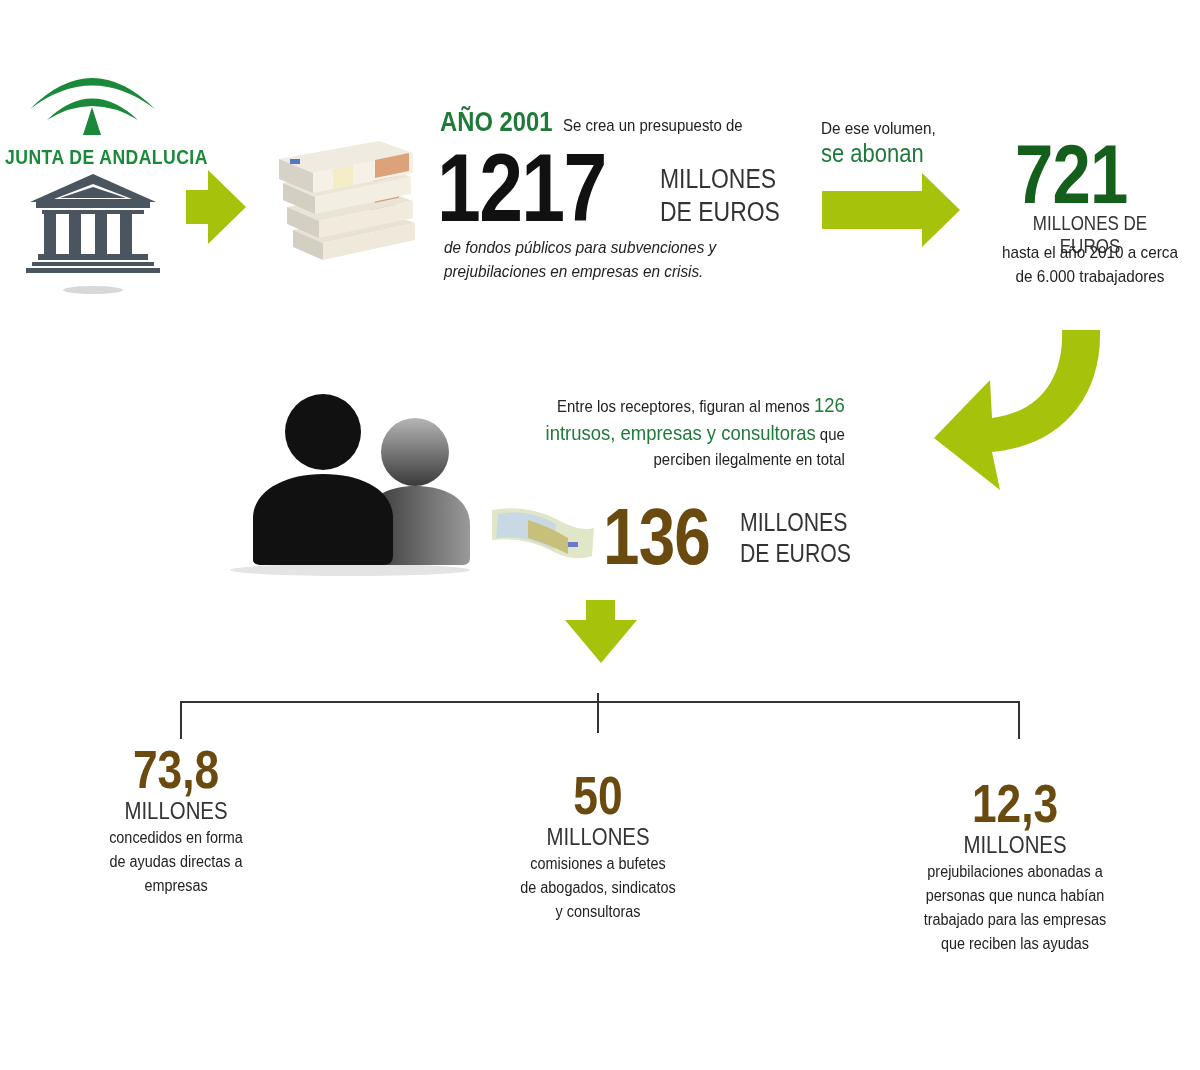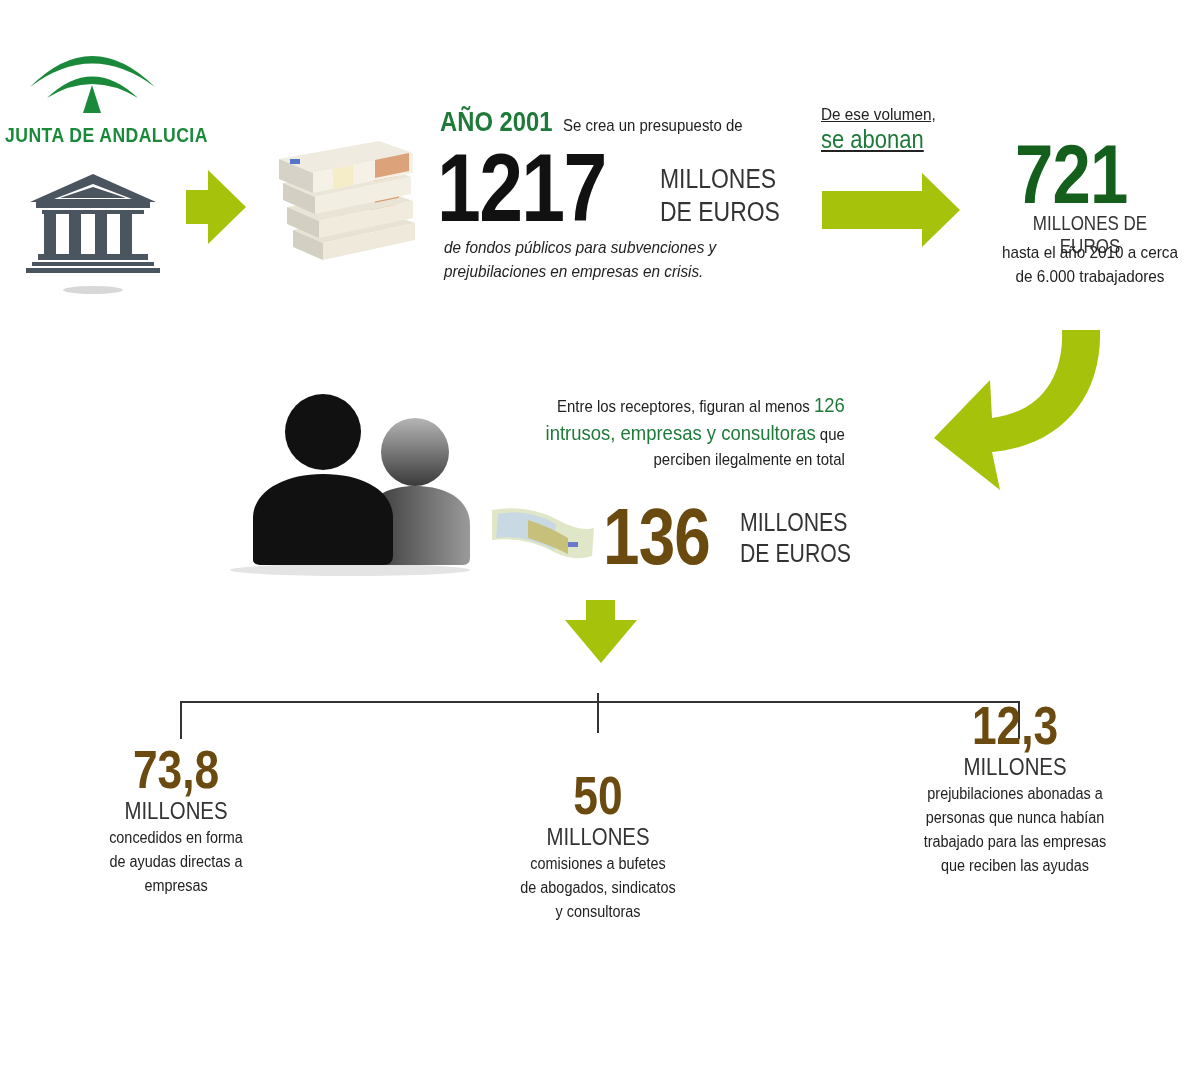--- a/index.html
+++ b/index.html
@@ -9,21 +9,21 @@
   .green { color: #1f7a3a; }
   .brown { color: #6b4a10; }
   .bignum { font-family: "Liberation Sans", sans-serif; font-weight: 700; transform: scaleX(0.82); transform-origin: left top; line-height: 1; }
   .unit { font-family: "Liberation Sans", sans-serif; color: #333; font-weight: 400; transform: scaleX(0.85); transform-origin: left top; }
   .body-txt { font-size: 16px; color: #222; line-height: 24px; transform: scaleX(0.9); }
   .col { text-align: center; }
 </style>
 </head>
 <body>
 
-<div class="abs" style="left:0;top:40px;width:185px;height:120px;text-decoration:underline;">
+<div class="abs" style="left:0;top:62px;width:185px;height:120px;text-decoration:underline;">
   <svg width="185" height="80" viewBox="0 0 185 80" style="position:absolute;left:0;top:0;">
     <path d="M30 47 Q92 -15 155 47 Q92 0 30 47 Z" fill="#1a8a3a"></path>
     <path d="M47 58 Q92 15 138 58 Q92 30 47 58 Z" fill="#1a8a3a"></path>
     <path d="M92 45 L101 73 L83 73 Z" fill="#1a8a3a"></path>
   </svg>
   <div style="position:absolute;left:5px;top:84px;font-size:20px;font-weight:700;color:#1a8a3a;letter-spacing:0.5px;transform:scaleX(0.88);transform-origin:left top;white-space:nowrap;">JUNTA DE ANDALUCIA</div>
 </div>
 
 <svg class="abs" style="left:22px;top:172px;" width="142" height="125" viewBox="0 0 142 125">
   <polygon points="71,2 134,30 8,30" fill="#4a5560"></polygon>
@@ -81,21 +81,21 @@
 
 <div class="abs bignum" style="left:437px;top:140px;font-size:96px;color:#111;letter-spacing:-2px;">1217</div>
 <div class="abs unit" style="left:660px;top:164px;font-size:27px;">MILLONES</div>
 <div class="abs unit" style="left:660px;top:197px;font-size:27px;">DE EUROS</div>
 
 <div class="abs" style="left:444px;top:236px;width:330px;font-style:italic;">
   <div style="font-size:17px;line-height:24px;color:#222;transform:scaleX(0.9);transform-origin:left;white-space:nowrap;">de fondos públicos para subvenciones y</div>
   <div style="font-size:17px;line-height:24px;color:#222;transform:scaleX(0.9);transform-origin:left;white-space:nowrap;">prejubilaciones en empresas en crisis.</div>
 </div>
 
-<div class="abs" style="left:821px;top:104px;text-decoration:underline;">
+<div class="abs" style="left:821px;top:118px;">
   <div style="font-size:17px;color:#222;transform:scaleX(0.9);transform-origin:left;white-space:nowrap;line-height:22px;">De ese volumen,</div>
   <div style="font-size:25px;color:#1f7a3a;transform:scaleX(0.88);transform-origin:left;white-space:nowrap;line-height:26px;">se abonan</div>
 </div>
 <svg class="abs" style="left:822px;top:173px;" width="140" height="75" viewBox="0 0 140 75">
   <polygon points="0,18 100,18 100,0 138,37 100,74 100,56 0,56" fill="#a6c20a"></polygon>
 </svg>
 
 <div class="abs bignum" style="left:1015px;top:132px;font-size:84px;color:#155f1c;letter-spacing:-1px;">721</div>
 <div class="abs col" style="left:990px;top:212px;width:200px;font-size:20px;color:#333;transform:scaleX(0.85);">MILLONES DE EUROS</div>
 <div class="abs col" style="left:970px;top:241px;width:240px;">
@@ -166,20 +166,20 @@
 </div>
 
 <div class="abs col" style="left:478px;top:768px;width:240px;">
   <div class="brown" style="font-size:54px;font-weight:700;line-height:54px;transform:scaleX(0.82);">50</div>
   <div style="font-size:24px;color:#333;line-height:30px;transform:scaleX(0.85);">MILLONES</div>
   <div class="body-txt">comisiones a bufetes</div>
   <div class="body-txt">de abogados, sindicatos</div>
   <div class="body-txt">y consultoras</div>
 </div>
 
-<div class="abs col" style="left:890px;top:698px;width:250px;text-align:center;">
+<div class="abs col" style="left:890px;top:776px;width:250px;text-align:center;">
   <div class="brown" style="font-size:54px;font-weight:700;line-height:54px;transform:scaleX(0.82);">12,3</div>
   <div style="font-size:24px;color:#333;line-height:30px;transform:scaleX(0.85);">MILLONES</div>
   <div class="body-txt">prejubilaciones abonadas a</div>
   <div class="body-txt">personas que nunca habían</div>
   <div class="body-txt">trabajado para las empresas</div>
   <div class="body-txt">que reciben las ayudas</div>
 </div>
 
 </body></html>

